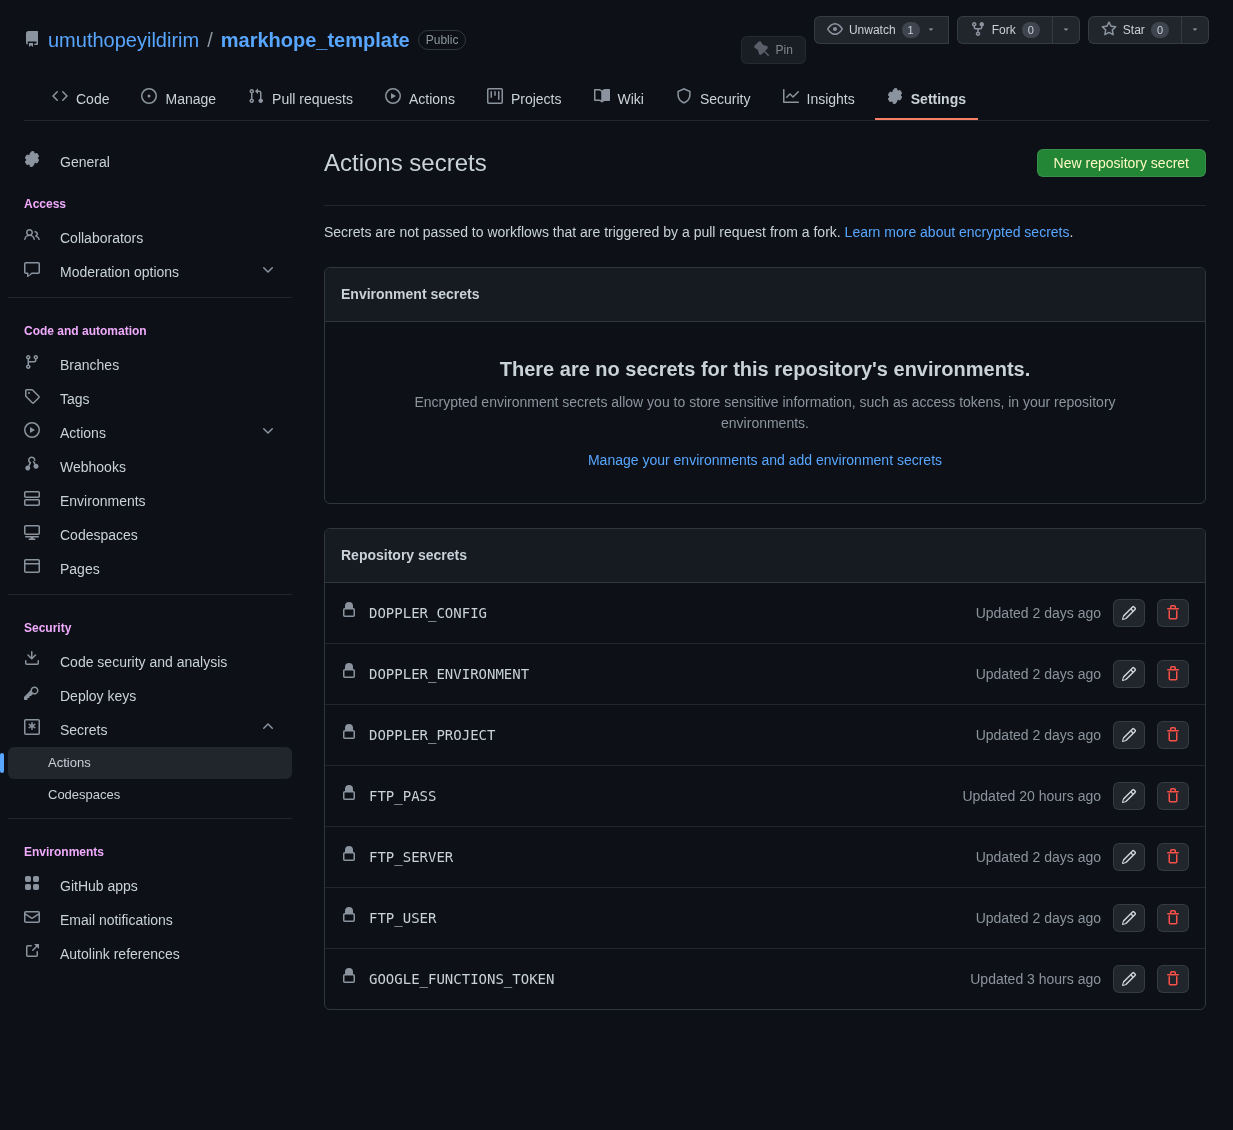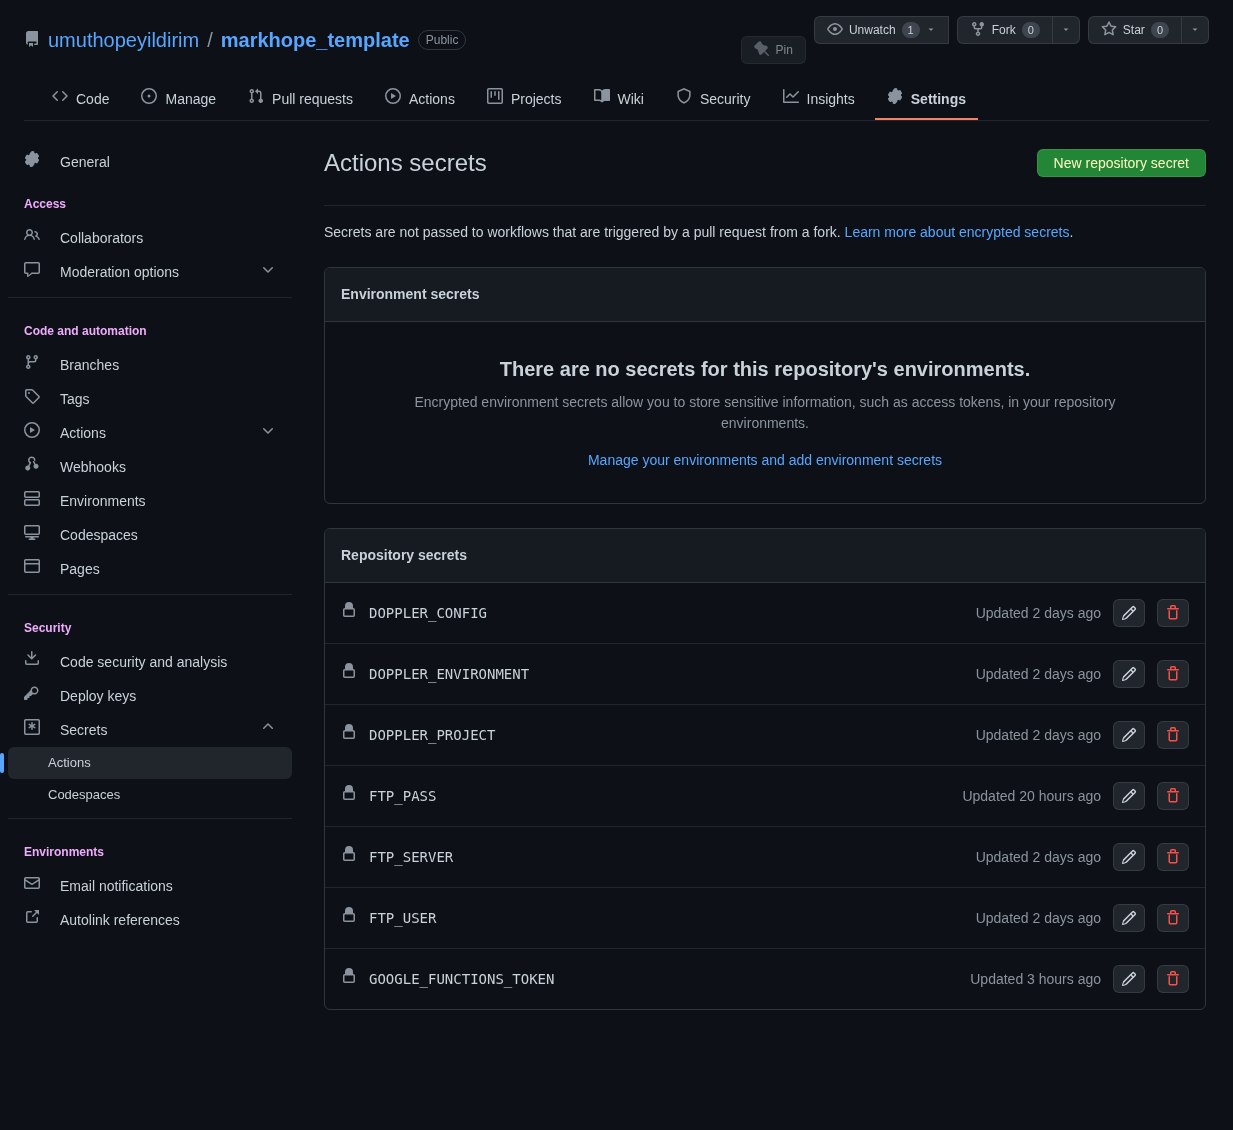--- a/index.html
+++ b/index.html
@@ -438,20 +438,26 @@
         <span>Actions</span>
       </div>
     <div class="side-item sub">
         <span>Codespaces</span>
       </div>
     <div class="side-divider"></div>
 
     <div class="side-heading">Environments</div>
     <div class="side-item">
         <span class="icon"><svg width="16" height="16">
+            <use href="#i-apps"></use>
+          </svg></span>
+        <span>GitHub apps</span>
+      </div>
+    <div class="side-item">
+        <span class="icon"><svg width="16" height="16">
             <use href="#i-mail"></use>
           </svg></span>
         <span>Email notifications</span>
       </div>
     <div class="side-item">
         <span class="icon"><svg width="16" height="16">
             <use href="#i-link"></use>
           </svg></span>
         <span>Autolink references</span>
       </div>

